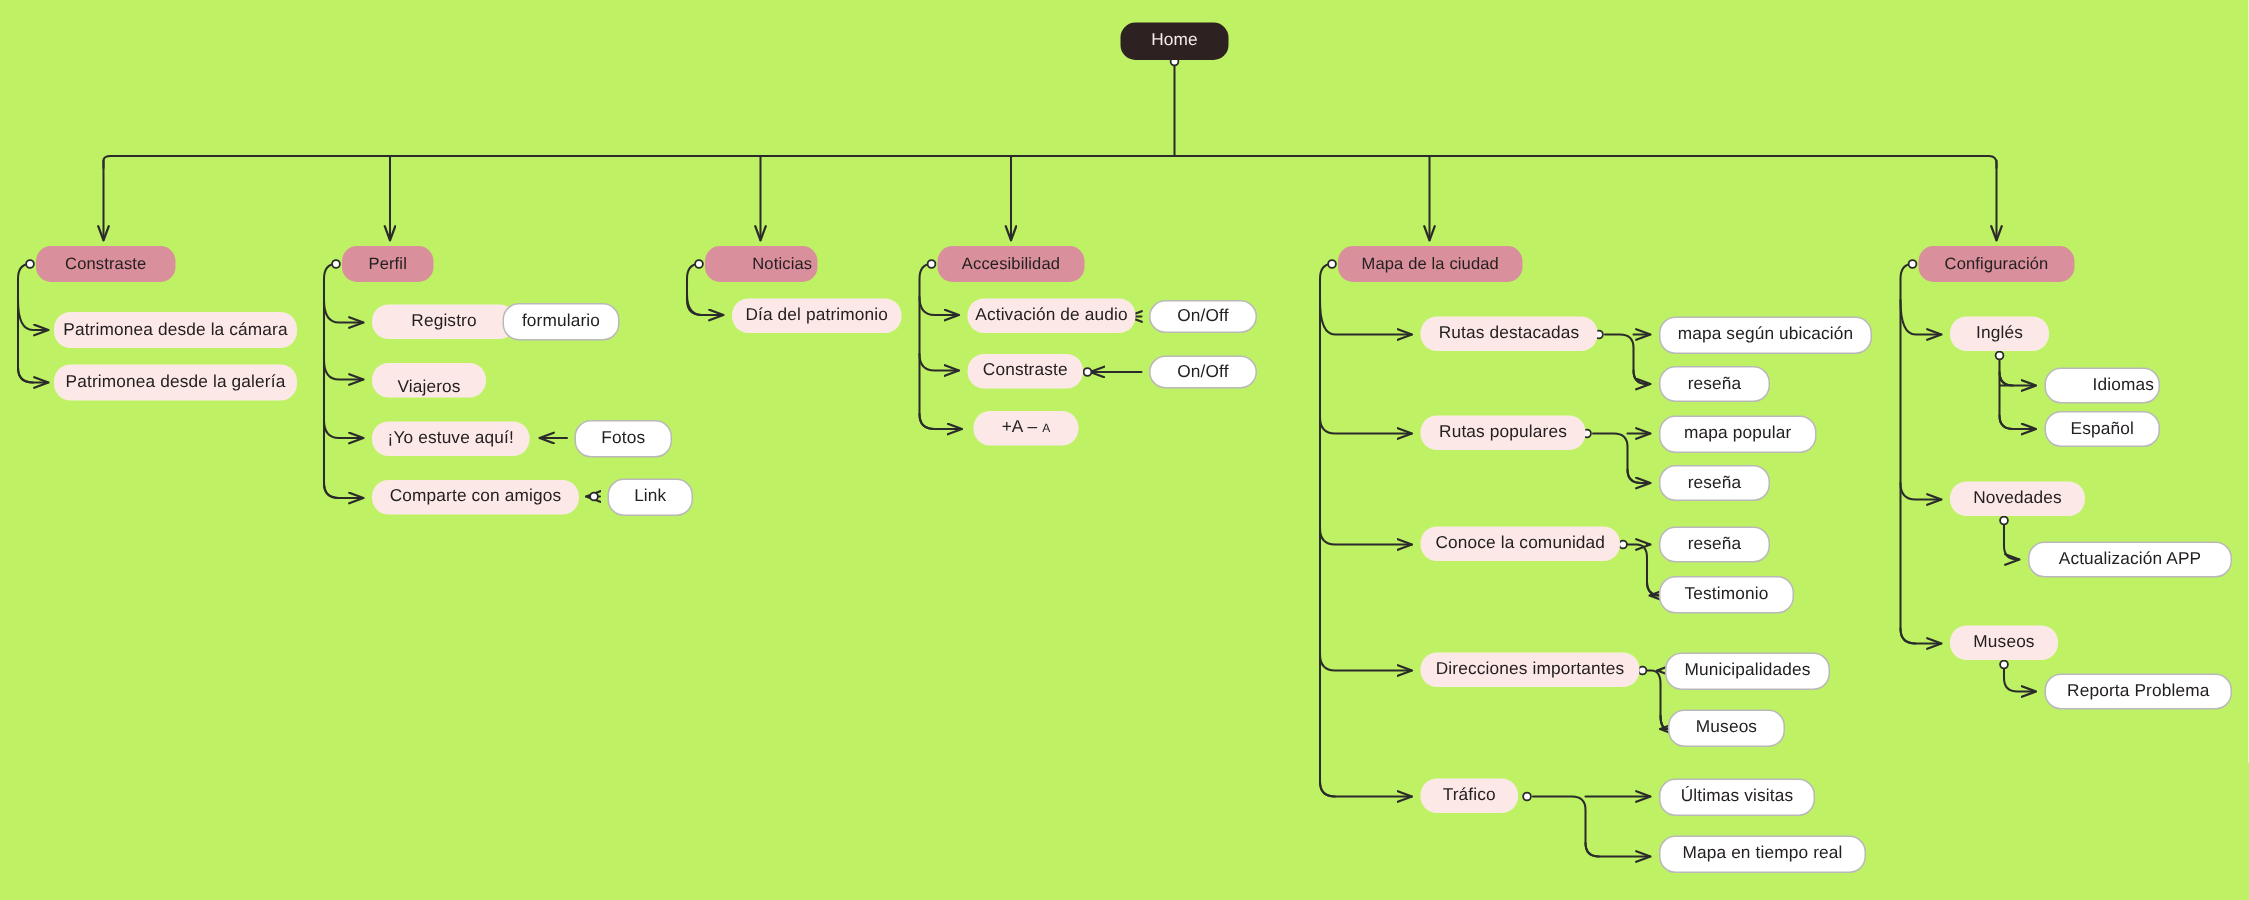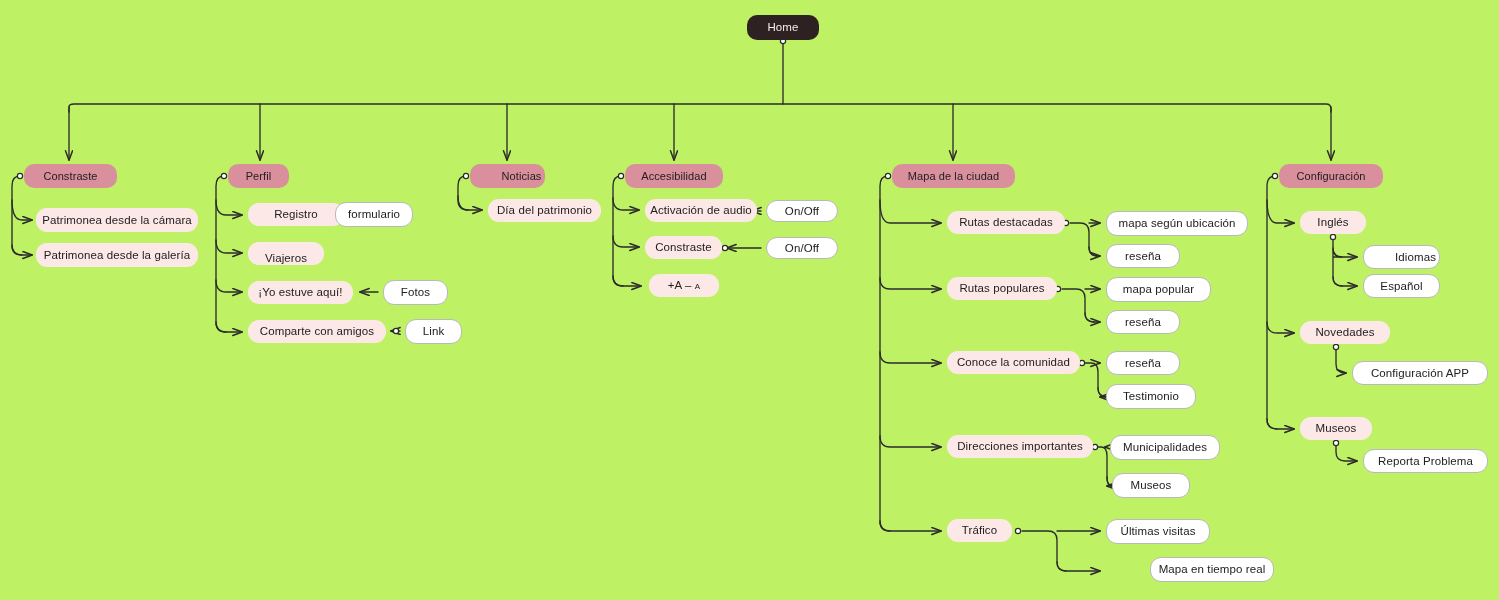--- a/index.html
+++ b/index.html
@@ -259,40 +259,40 @@
       </div>
       <div class="node lvl3" style="left: 1112px; top: 473px; width: 78px; height: 25px;">
         <span>Museos</span>
       </div>
       <div class="node lvl2" style="left: 947px; top: 519px; width: 65px; height: 23px;">
         <span>Tráfico</span>
       </div>
       <div class="node lvl3" style="left: 1106px; top: 519px; width: 104px; height: 25px;">
         <span>Últimas visitas</span>
       </div>
-      <div class="node lvl3" style="left: 1106px; top: 557px; width: 124px; height: 25px; margin-left: 44px;">
+      <div class="node lvl3" style="left: 1106px; top: 557px; width: 138px; height: 25px;">
         <span>Mapa en tiempo real</span>
       </div>
       <div class="node lvl1" style="left: 1279px; top: 164px; width: 104px; height: 24px;">
         <span>Configuración</span>
       </div>
       <div class="node lvl2" style="left: 1300px; top: 211px; width: 66px; height: 23px;">
         <span>Inglés</span>
       </div>
       <div class="node lvl3" style="left: 1363px; top: 245px; width: 77px; height: 24px; padding-left: 28px;">
         <span>Idiomas</span>
       </div>
       <div class="node lvl3" style="left: 1363px; top: 274px; width: 77px; height: 24px;">
         <span>Español</span>
       </div>
       <div class="node lvl2" style="left: 1300px; top: 321px; width: 90px; height: 23px;">
         <span>Novedades</span>
       </div>
       <div class="node lvl3" style="left: 1352px; top: 361px; width: 136px; height: 24px;">
-        <span>Configuración APP</span>
+        <span>Actualización APP</span>
       </div>
       <div class="node lvl2" style="left: 1300px; top: 417px; width: 72px; height: 23px;">
         <span>Museos</span>
       </div>
       <div class="node lvl3" style="left: 1363px; top: 449px; width: 125px; height: 24px;">
         <span>Reporta Problema</span>
       </div>
     </div>
 </div>
 

